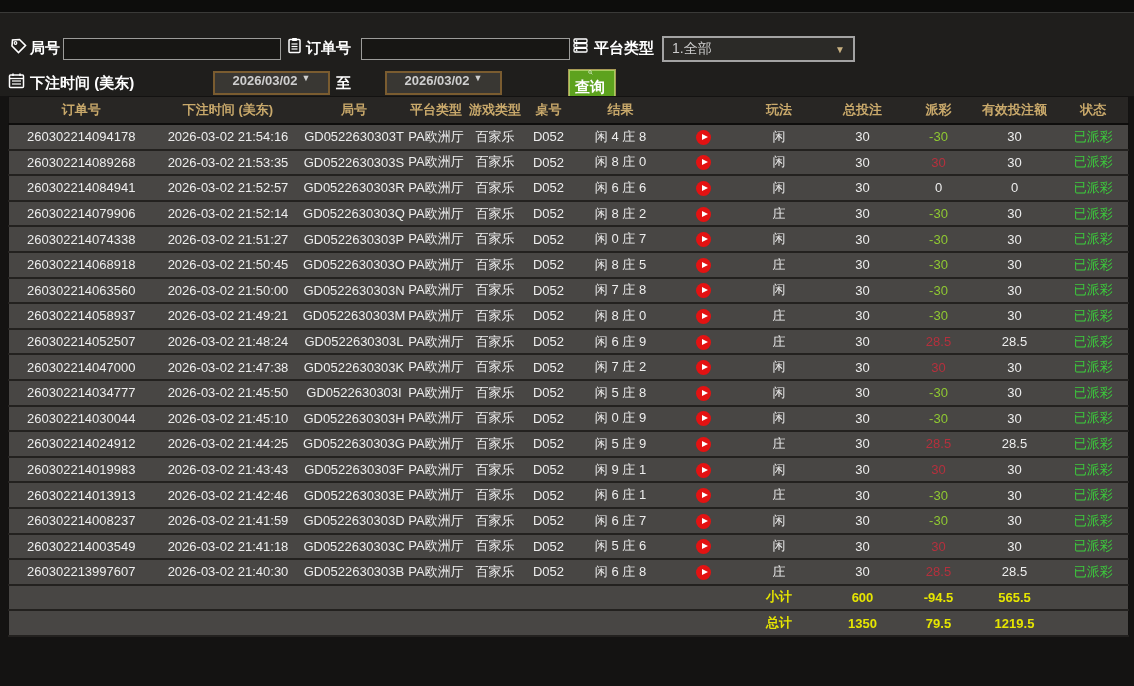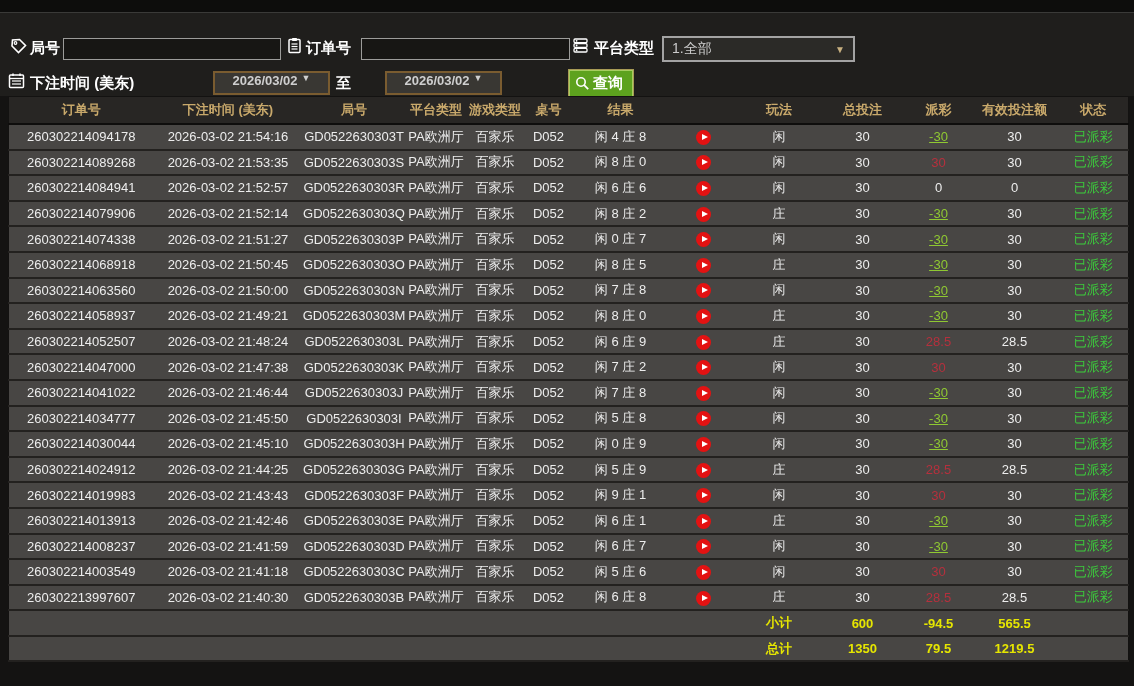--- a/index.html
+++ b/index.html
@@ -15,30 +15,30 @@
              color:#eee;font-size:13px;padding:0 6px;outline:none;}
   .sel-box{position:absolute;background:#2b2a27;border:2px solid #a3a3a3;color:#cccccc;
            font-size:14px;display:flex;align-items:center;padding:0 8px;box-sizing:border-box;cursor:pointer;}
   .sel-box .arrow{margin-left:auto;color:#c8b080;font-size:10px;}
   .date-box{position:absolute;width:117px;height:24px;background:#393733;border:2px solid #7a5c30;
             color:#cfcfcf;font-size:13px;font-weight:bold;display:flex;align-items:flex-start;
             justify-content:center;box-sizing:border-box;cursor:pointer;gap:4px;}
   .date-box .arrow{font-size:9px;color:#cfcfcf;}
   .search-btn{position:absolute;left:568px;top:56px;height:29px;padding:0 10px 0 6px;
               background:#5da21e;border:1px solid #a79a55;box-shadow:inset 0 0 0 1px rgba(225,240,150,.55);
-              color:#fff;font-size:15px;font-weight:bold;display:flex;align-items:center;gap:3px;cursor:pointer;}
+              color:#fff;font-size:15px;font-weight:bold;display:flex;align-items:center;gap:3px;cursor:pointer;flex-direction:column;}
   .search-btn svg{width:15px;height:15px;}
   
   .bets{position:absolute;left:8px;top:96px;width:1118px;border-collapse:collapse;table-layout:fixed;
         border:1px solid #131211;}
   .bets th{background:#282624;color:#c9a96b;font-size:13px;font-weight:bold;height:26px;
            border-bottom:2px solid #0e0d0c;padding:0;white-space:nowrap;}
   .bets td{background:#484644;color:#ededed;font-size:13px;height:23.6px;text-align:center;
            padding:0;border-bottom:2px solid #23211f;white-space:nowrap;overflow:hidden;}
-  .bets td.neg{color:#8fc832;text-decoration:underline;}
+  .bets td.neg{color:#8fc832;}
   .bets td.pos{color:#b5303d;}
   .bets td.zero{color:#ededed;}
   .bets td.status{color:#3ccb3c;}
   .bets tr.sumrow td{color:#e6e600;font-weight:bold;}
   .play-btn{display:inline-block;width:15px;height:15px;border-radius:50%;background:#e31212;
             position:relative;vertical-align:middle;cursor:pointer;}
   .play-btn::after{content:"";position:absolute;left:6px;top:4px;border-left:6px solid #fff;
                    border-top:3.5px solid transparent;border-bottom:3.5px solid transparent;}
 </style>
 </head>
@@ -293,35 +293,20 @@
         <td>D052</td>
         <td>闲 7 庄 2</td>
         <td><span class="play-btn"></span></td>
         <td>闲</td>
         <td>30</td>
         <td class="pos">30</td>
         <td>30</td>
         <td class="status">已派彩</td>
       </tr>
       <tr>
-        <td>260302214041022</td>
-        <td>2026-03-02 21:46:44</td>
-        <td>GD0522630303J</td>
-        <td>PA欧洲厅</td>
-        <td>百家乐</td>
-        <td>D052</td>
-        <td>闲 7 庄 8</td>
-        <td><span class="play-btn"></span></td>
-        <td>闲</td>
-        <td>30</td>
-        <td class="neg">-30</td>
-        <td>30</td>
-        <td class="status">已派彩</td>
-      </tr>
-      <tr>
         <td>260302214034777</td>
         <td>2026-03-02 21:45:50</td>
         <td>GD0522630303I</td>
         <td>PA欧洲厅</td>
         <td>百家乐</td>
         <td>D052</td>
         <td>闲 5 庄 8</td>
         <td><span class="play-btn"></span></td>
         <td>闲</td>
         <td>30</td>

